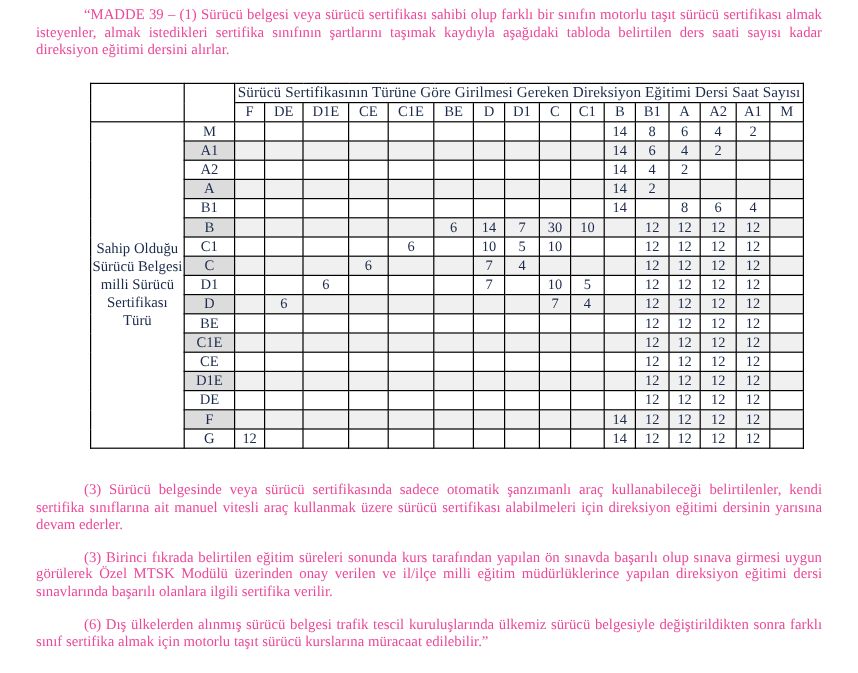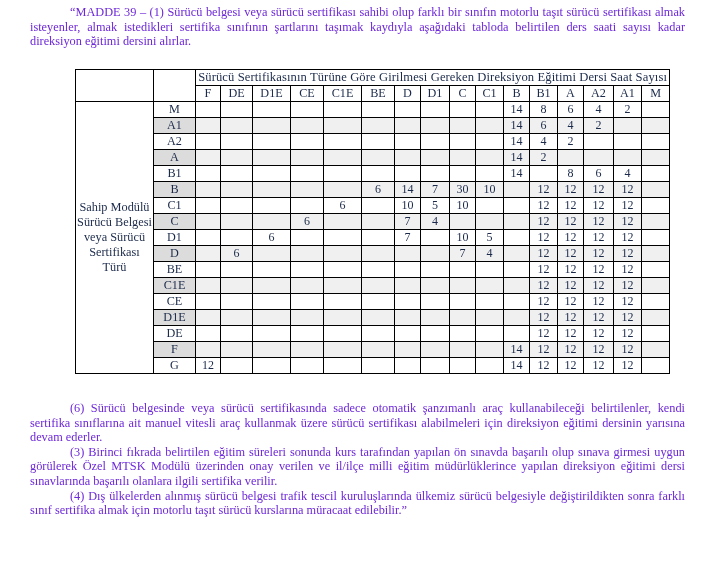--- a/index.html
+++ b/index.html
@@ -20,35 +20,35 @@
     padding: 0;
   }
 
   
   .para {
     text-align: justify;
     font-size: 12.3px;
     line-height: 14.6px;
     margin: 0;
     padding: 0;
-    color: #6d28d9;
+    color: #ec4899;
   }
   .para .indent { display: inline-block; width: 40px; }
 
   .top-block {
     position: absolute;
     left: 30px; top: 5px;
     width: 655px;
   }
   .bottom-block {
     position: absolute;
     left: 30px; top: 401px;
     width: 655px;
   }
-  .bottom-block .para + .para { margin-top: 0px; }
+  .bottom-block .para + .para { margin-top: 12px; }
 
   
   .table-wrap {
     position: absolute;
     left: 35px;
     top: 69px;
     width: 594px;
     padding-left: 40px;
   }
   table.grid {
@@ -162,21 +162,21 @@
           <th class="colhead">C</th>
           <th class="colhead">C1</th>
           <th class="colhead">B</th>
           <th class="colhead">B1</th>
           <th class="colhead">A</th>
           <th class="colhead">A2</th>
           <th class="colhead">A1</th>
           <th class="colhead">M</th>
         </tr>
         <tr>
-          <td class="sidelabel" rowspan="17">Sahip Modülü Sürücü Belgesi veya Sürücü Sertifikası Türü</td>
+          <td class="sidelabel" rowspan="17">Sahip Olduğu Sürücü Belgesi milli Sürücü Sertifikası Türü</td>
         <th class="rowhead">M</th>
             <td class="cell"></td>
             <td class="cell"></td>
             <td class="cell"></td>
             <td class="cell"></td>
             <td class="cell"></td>
             <td class="cell"></td>
             <td class="cell"></td>
             <td class="cell"></td>
             <td class="cell"></td>
@@ -490,18 +490,18 @@
             <td class="cell">12</td>
             <td class="cell">12</td>
             <td class="cell">12</td>
             <td class="cell"></td>
           </tr>
         </tbody>
     </table>
   </div>
 
   <div class="bottom-block">
-    <p class="para"><span class="indent"></span><span>(6) Sürücü belgesinde veya sürücü sertifikasında sadece otomatik şanzımanlı araç kullanabileceği belirtilenler, kendi sertifika sınıflarına ait manuel vitesli araç kullanmak üzere sürücü sertifikası alabilmeleri için direksiyon eğitimi dersinin yarısına devam ederler.</span></p>
+    <p class="para"><span class="indent"></span><span>(3) Sürücü belgesinde veya sürücü sertifikasında sadece otomatik şanzımanlı araç kullanabileceği belirtilenler, kendi sertifika sınıflarına ait manuel vitesli araç kullanmak üzere sürücü sertifikası alabilmeleri için direksiyon eğitimi dersinin yarısına devam ederler.</span></p>
     <p class="para"><span class="indent"></span><span>(3) Birinci fıkrada belirtilen eğitim süreleri sonunda kurs tarafından yapılan ön sınavda başarılı olup sınava girmesi uygun görülerek Özel MTSK Modülü üzerinden onay verilen ve il/ilçe milli eğitim müdürlüklerince yapılan direksiyon eğitimi dersi sınavlarında başarılı olanlara ilgili sertifika verilir.</span></p>
-    <p class="para"><span class="indent"></span><span>(4) Dış ülkelerden alınmış sürücü belgesi trafik tescil kuruluşlarında ülkemiz sürücü belgesiyle değiştirildikten sonra farklı sınıf sertifika almak için motorlu taşıt sürücü kurslarına müracaat edilebilir.”</span></p>
+    <p class="para"><span class="indent"></span><span>(6) Dış ülkelerden alınmış sürücü belgesi trafik tescil kuruluşlarında ülkemiz sürücü belgesiyle değiştirildikten sonra farklı sınıf sertifika almak için motorlu taşıt sürücü kurslarına müracaat edilebilir.”</span></p>
   </div>
 
 </div>
 
 </body></html>

